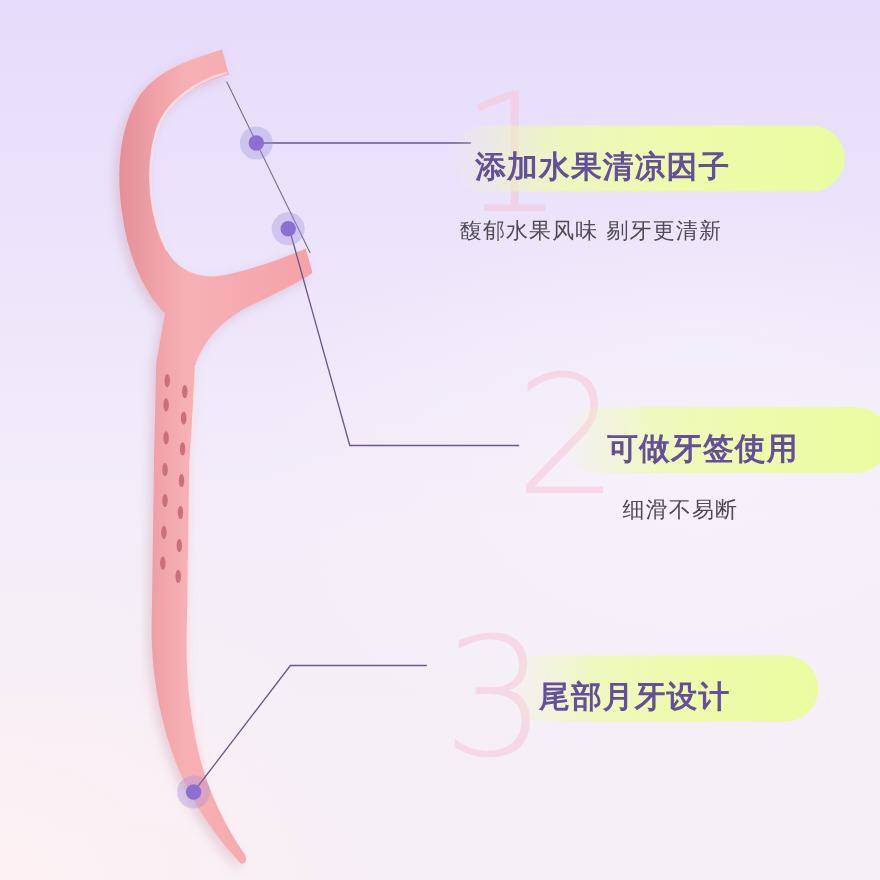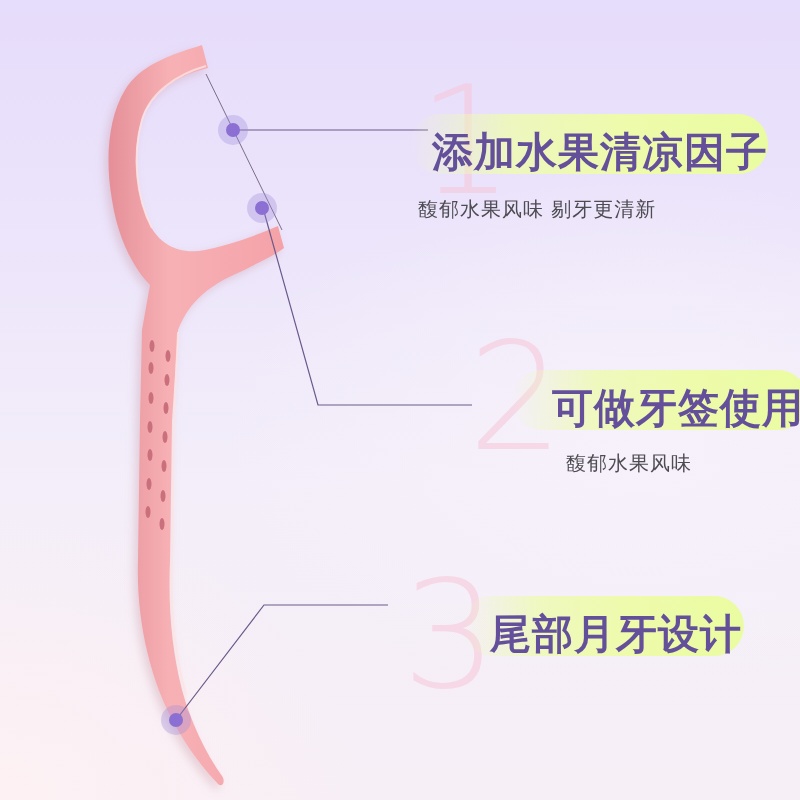--- a/index.html
+++ b/index.html
@@ -6,21 +6,21 @@
   body{width:800px;height:800px;overflow:hidden;font-family:"DejaVu Sans","Liberation Sans",sans-serif;}
   .stage{position:relative;width:800px;height:800px;overflow:hidden;
     background:
       radial-gradient(ellipse 520px 420px at 0% 100%, #fdf1f3 0%, rgba(253,241,243,0) 70%),
       radial-gradient(ellipse 600px 380px at 80% 55%, #f6f1fa 0%, rgba(246,241,250,0) 70%),
       linear-gradient(180deg,#e6dcfb 0%,#ece5fb 30%,#f3eef9 60%,#f7eff6 100%);}
   .num{position:absolute;font-family:"DejaVu Sans","Liberation Sans",sans-serif;font-weight:200;color:#f7c6d9;opacity:.55;font-size:150px;line-height:1;}
   .pill{position:absolute;height:60px;border-radius:30px;
     background:linear-gradient(90deg,rgba(240,250,190,0) 0%,rgba(238,250,180,.85) 28%,#eefbab 60%,#eafca1 100%);
     display:flex;align-items:center;}
-  .pill .title{font-weight:bold;color:#64509a;font-size:41px;letter-spacing:1px;white-space:nowrap;margin-top:16px;}
+  .pill .title{font-weight:bold;color:#64509a;font-size:28px;letter-spacing:1px;white-space:nowrap;margin-top:16px;}
   .sub{position:absolute;color:#4e4b52;font-size:20px;letter-spacing:1px;white-space:nowrap;}
   .dot{position:absolute;width:30px;height:30px;border-radius:50%;background:rgba(160,140,220,.35);}
   .dot::after{content:"";position:absolute;left:8px;top:8px;width:14px;height:14px;border-radius:50%;background:#8b6fd3;}
   svg{position:absolute;left:0;top:0;}
 </style>
 </head>
 <body>
 
 <div class="stage">
 
@@ -99,19 +99,19 @@
   <div class="dot" style="left:161px;top:705px;"></div>
 
   <div class="pill" style="left:410px;top:114px;width:336px;padding-left:22px;">
     <span class="title">添加水果清凉因子</span>
   </div>
   <div class="sub" style="left:418px;top:196px;">馥郁水果风味  剔牙更清新</div>
 
   <div class="pill" style="left:512px;top:370px;width:256px;padding-left:40px;">
     <span class="title">可做牙签使用</span>
   </div>
-  <div class="sub" style="left:566px;top:450px;">馥郁水果风味</div>
+  <div class="sub" style="left:566px;top:450px;">细滑不易断</div>
 
   <div class="pill" style="left:462px;top:596px;width:254px;padding-left:28px;">
     <span class="title">尾部月牙设计</span>
   </div>
 
 </div>
 
 </body></html>

